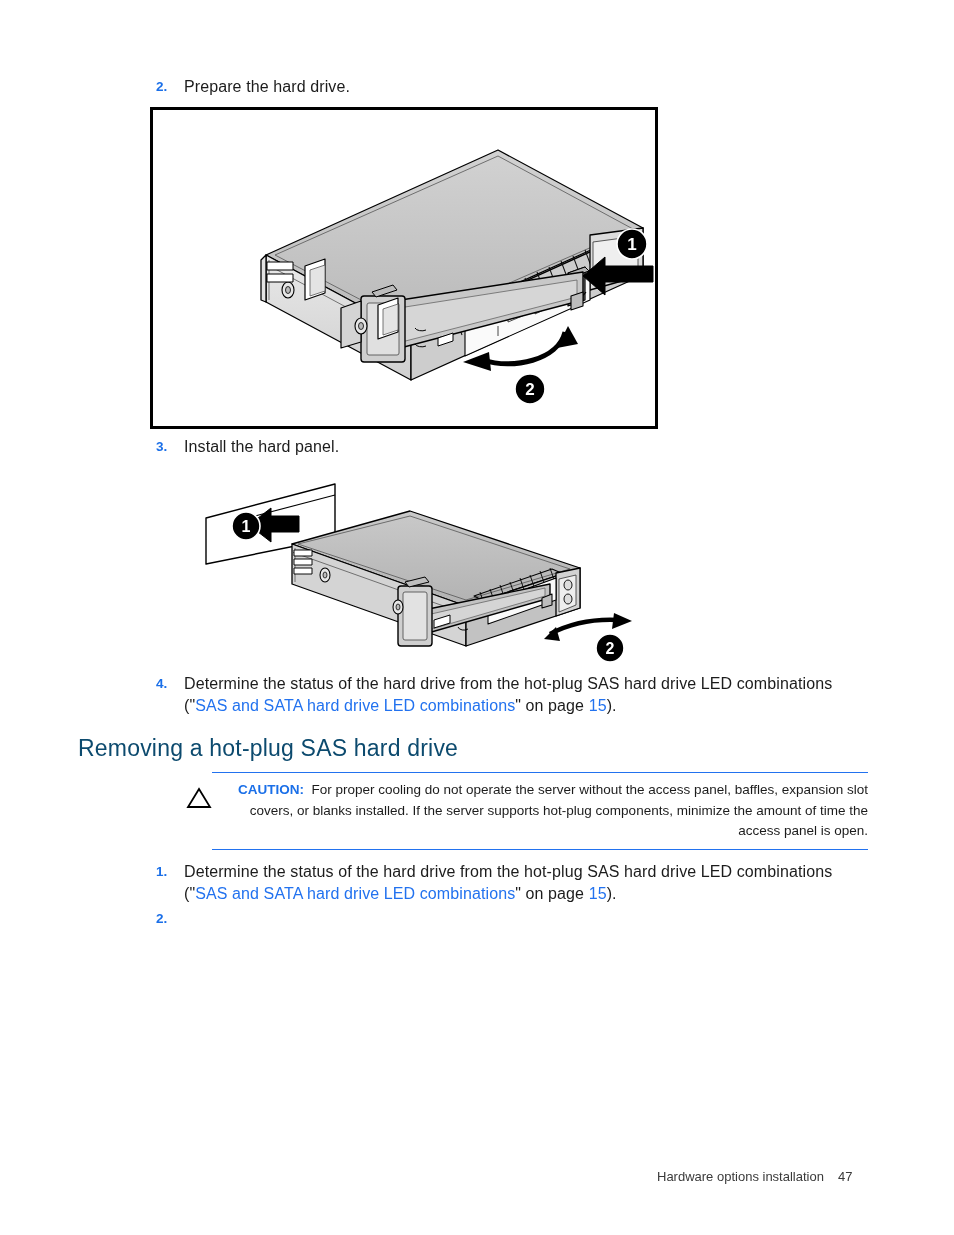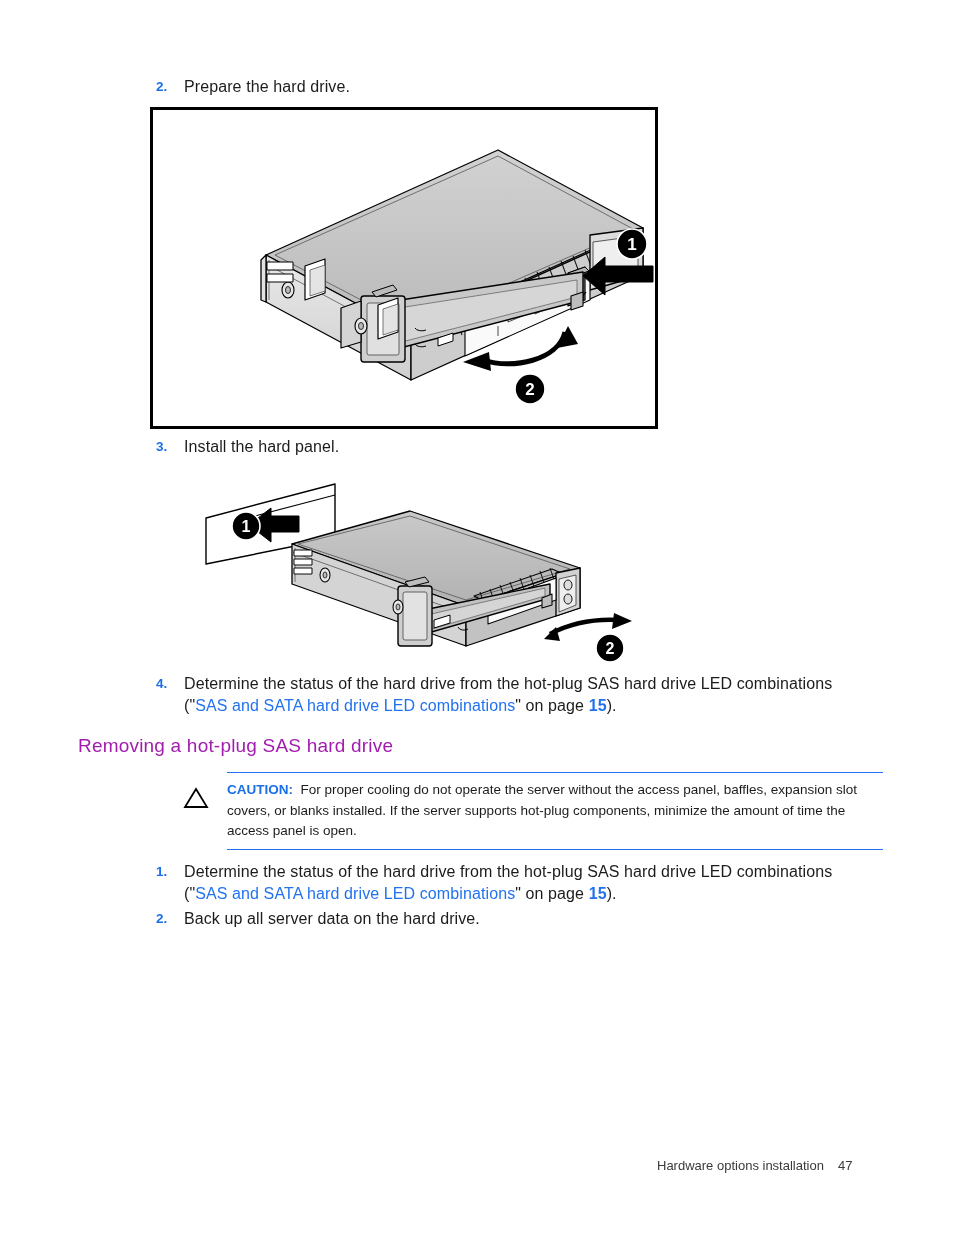--- a/index.html
+++ b/index.html
@@ -33,38 +33,38 @@
     box-sizing: border-box;
     line-height: 22px;
   }
   .step-body {
     font-size: 16px;
     line-height: 22px;
     color: #1c1c1c;
     letter-spacing: .1px;
   }
   .lnk { color: #2272ef; }
-  .pg  { color: #2272ef; font-weight: bold; }
+  .pg  { color: #2272ef; }
 
   
   .fig-box {
     position: absolute;
     border: 3px solid #000;
     background: #fff;
     box-sizing: border-box;
   }
   .fig-plain {
     position: absolute;
   }
 
   
   .h1 {
     position: absolute;
-    color: #a21caf;
-    font-size: 19px;
+    color: #0c4a6e;
+    font-size: 23px;
     font-weight: normal;
     letter-spacing: .2px;
     white-space: nowrap;
   }
 
   
   .caution-wrap {
     position: absolute;
     display: flex;
     align-items: flex-start;
@@ -89,20 +89,21 @@
     color: #1a6fe8;
     font-weight: bold;
   }
 
   
   .footer {
     position: absolute;
     font-size: 13px;
     color: #3a3a3a;
     white-space: nowrap;
+    margin-top: 11px;
   }
   .footer .pgno { margin-left: 14px; }
 
   
   .badge-txt {
     font-family: "Liberation Sans", sans-serif;
     font-weight: bold;
   }
 </style>
 </head>
@@ -313,21 +314,21 @@
 
 <div class="step" style="left:150px; top:673px; width:730px;">
   <span class="step-num">4.</span>
   <span class="step-body">
     <span>Determine the status of the hard drive from the hot-plug SAS hard drive LED combinations ("</span><a class="lnk" href="#" style="text-decoration:none;">SAS and SATA hard drive LED combinations</a><span>" on page </span><a class="pg" href="#" style="text-decoration:none;">15</a><span>).</span>
   </span>
 </div>
 
 <h1 class="h1" style="left:78px; top:735px; margin:0;">Removing a hot-plug SAS hard drive</h1>
 
-<div class="caution-wrap" style="left:183px; top:772px; width:700px;">
+<div class="caution-wrap" style="left:168px; top:772px; width:700px;text-align:right;">
   <div class="caution-icon">
     <svg width="26" height="24" viewBox="0 0 26 24">
       <path d="M13 3 L24 21 L2 21 Z" fill="none" stroke="#000" stroke-width="1.8" stroke-linejoin="miter"></path>
     </svg>
   </div>
   <div class="caution-panel">
     <div class="caution-text">
       <span class="caution-label">CAUTION:</span>&nbsp;
       <span>For proper cooling do not operate the server without the access panel, baffles, expansion slot covers, or blanks installed. If the server supports hot-plug components, minimize the amount of time the access panel is open.</span>
     </div>
@@ -336,18 +337,17 @@
 
 <div class="step" style="left:150px; top:861px; width:730px;">
   <span class="step-num">1.</span>
   <span class="step-body">
     <span>Determine the status of the hard drive from the hot-plug SAS hard drive LED combinations ("</span><a class="lnk" href="#" style="text-decoration:none;">SAS and SATA hard drive LED combinations</a><span>" on page </span><a class="pg" href="#" style="text-decoration:none;">15</a><span>).</span>
   </span>
 </div>
 
 <div class="step" style="left:150px; top:908px; width:730px;">
   <span class="step-num">2.</span>
-  <span class="step-body">Back up all server data on the hard drive.</span>
 </div>
 
 <div class="footer" style="left:657px; top:1158px;">
   <span>Hardware options installation</span><span class="pgno">47</span>
 </div>
 
 </body></html>

